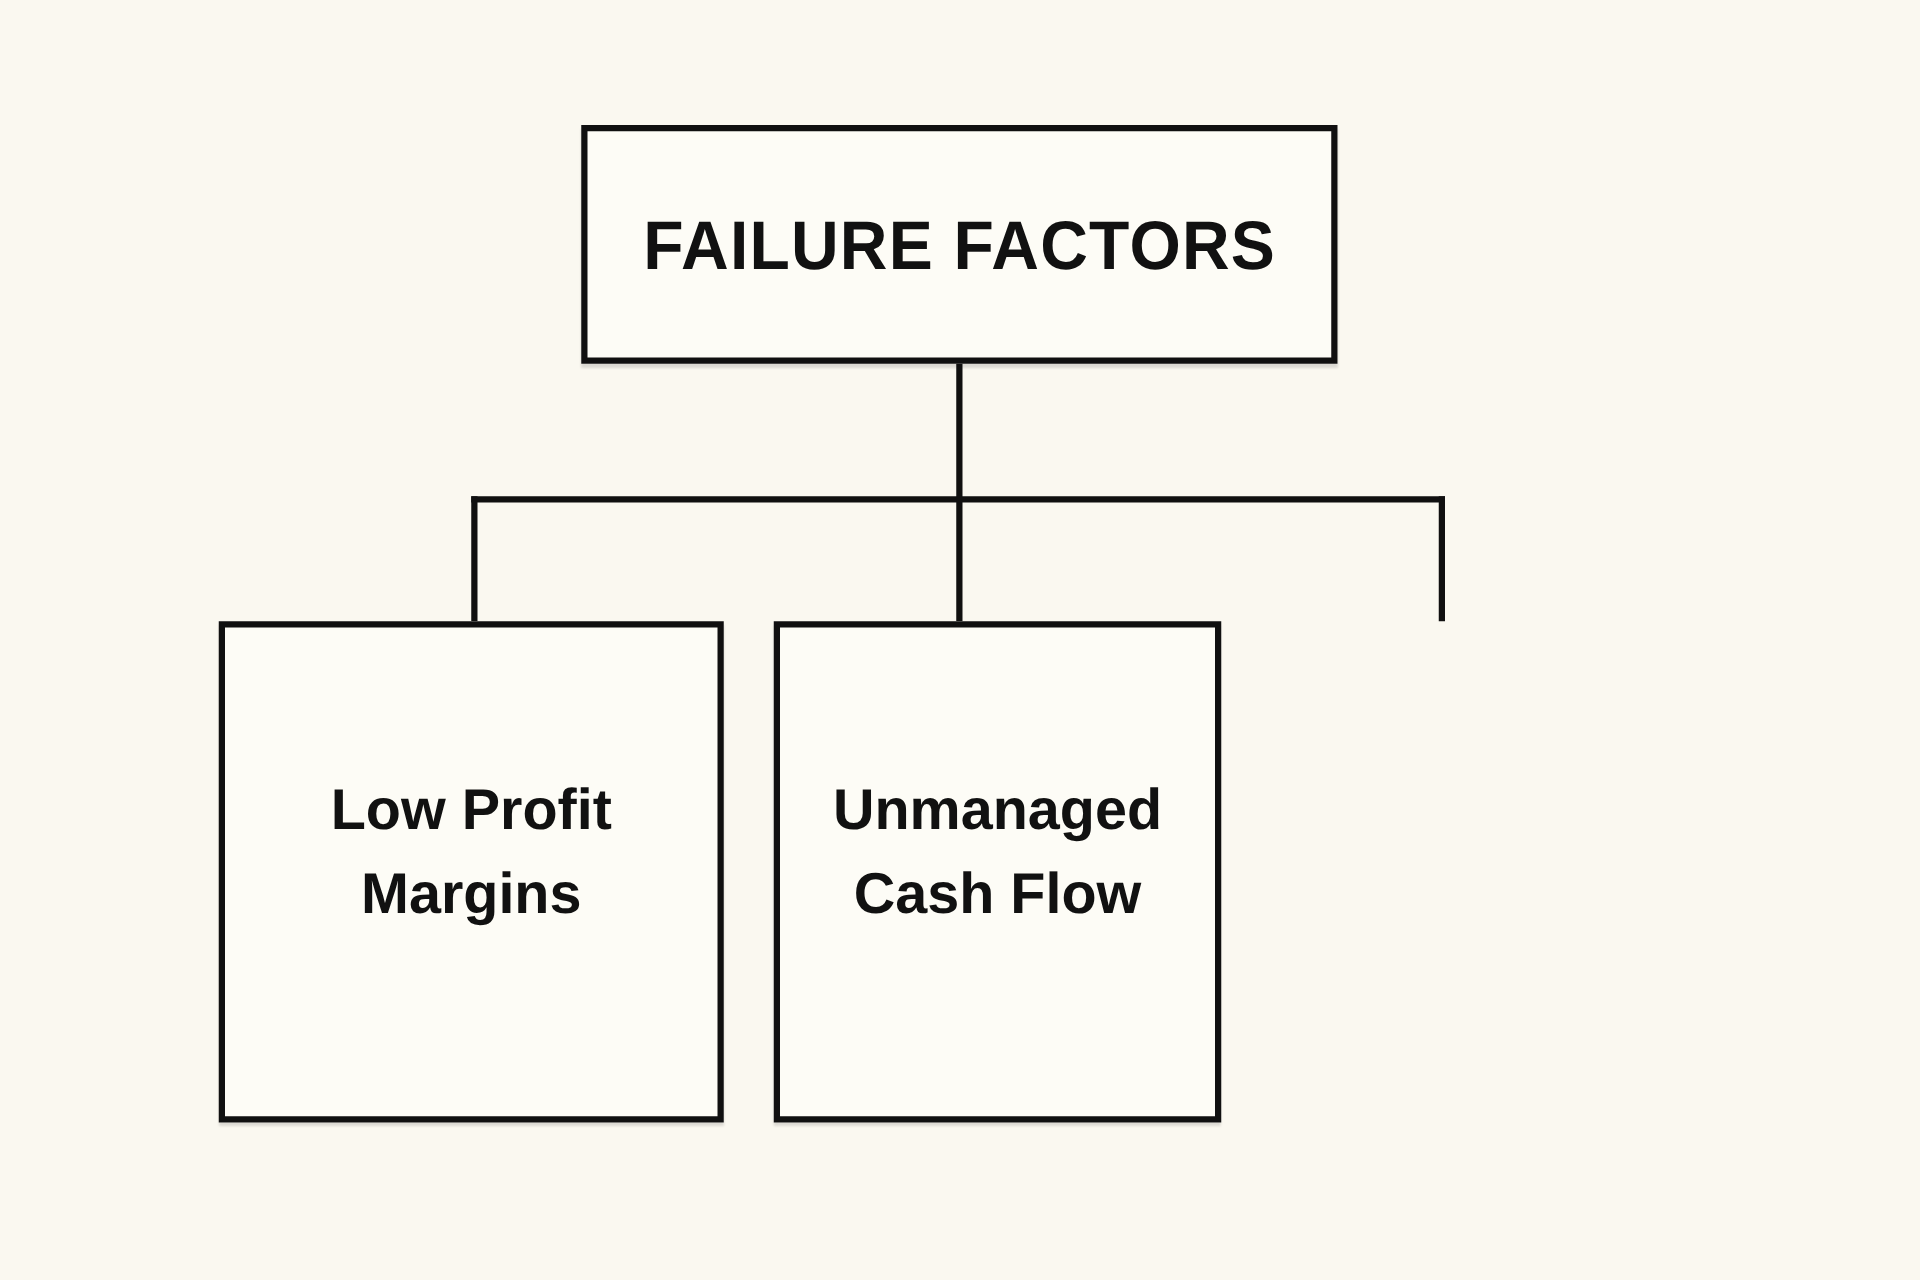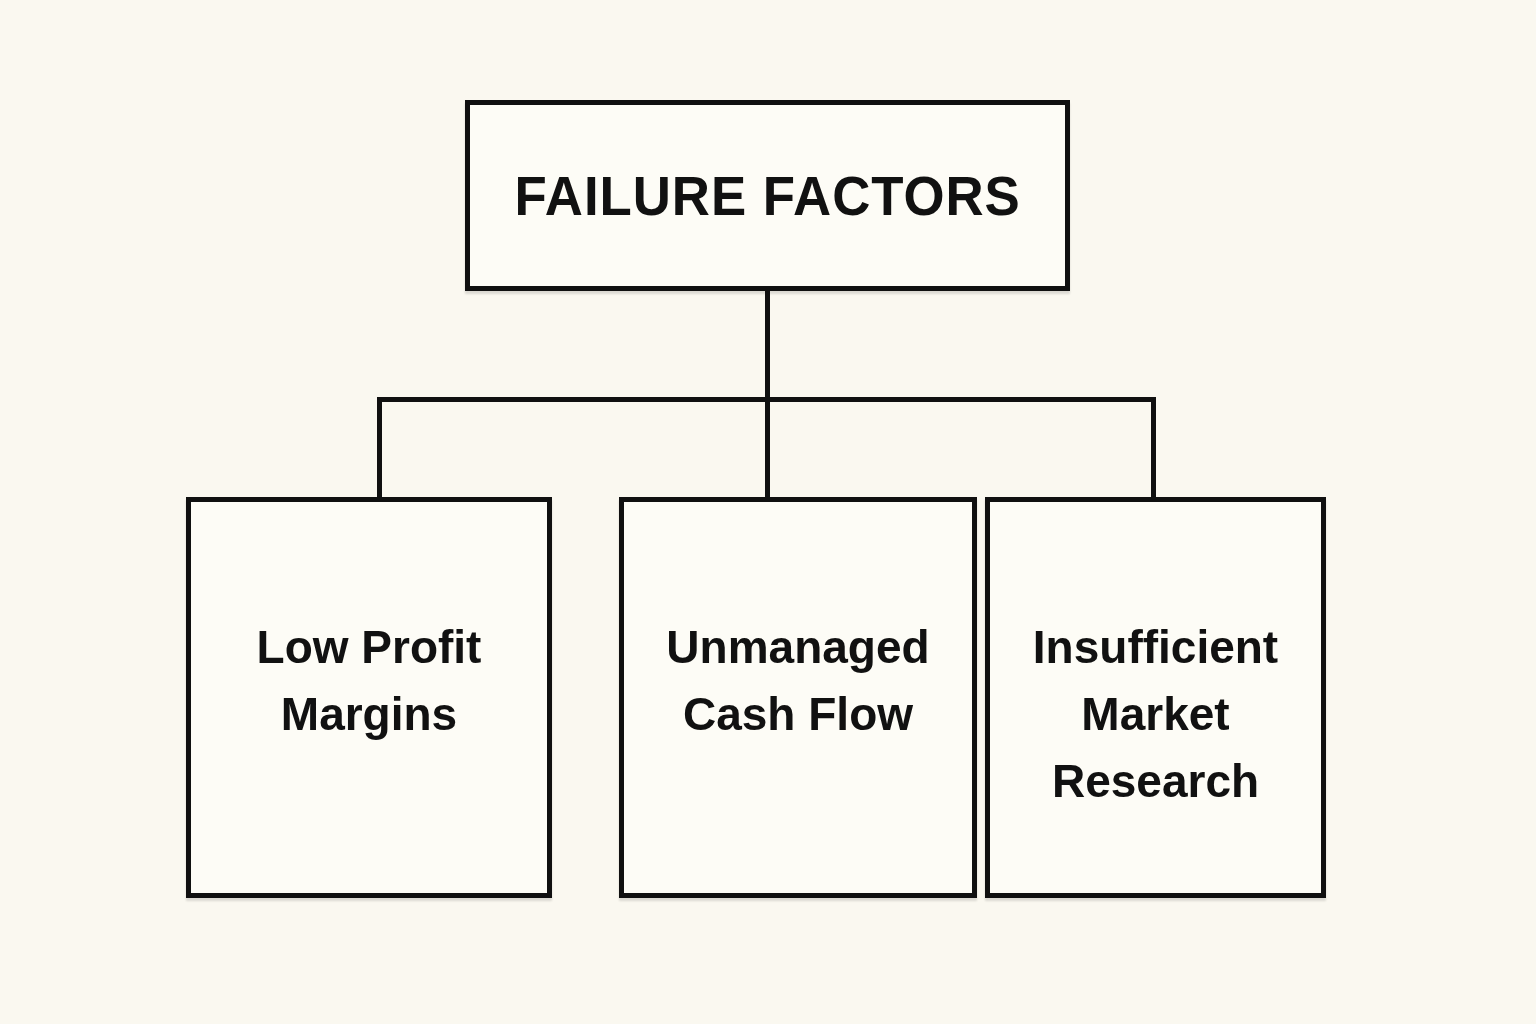--- a/index.html
+++ b/index.html
@@ -45,21 +45,21 @@
     height: 401px;
     text-align: center;
     padding-top: 112px;
   }
   .child-label {
     font-size: 46px;
     font-weight: 600;
     line-height: 67px;
     padding: 0 8px;
   }
-  .child-node.pos-0 { left: 186px;  width: 366px; }
+  .child-node.pos-0 { left: 175px;  width: 404px; }
   .child-node.pos-1 { left: 619px;  width: 358px; }
   .child-node.pos-2 { left: 985px;  width: 341px; }
   .edge {
     position: absolute;
     background: #101010;
   }
   .edge-stem      { left: 765px;  top: 291px; width: 5px;   height: 206px; }
   .edge-rail      { left: 377px;  top: 397px; width: 779px; height: 5px;  }
   .edge-drop-left { left: 377px;  top: 397px; width: 5px;   height: 100px; }
   .edge-drop-right{ left: 1151px; top: 397px; width: 5px;   height: 100px; }
@@ -79,17 +79,14 @@
   <div class="edge edge-drop-right"></div>
 
   <div class="node child-node pos-0">
     <div class="child-label">Low Profit Margins</div>
   </div>
 
   <div class="node child-node pos-1">
     <div class="child-label">Unmanaged Cash Flow</div>
   </div>
 
-  <div class="node child-node pos-2">
-    <div class="child-label">Insufficient Market Research</div>
-  </div>
 
 </div>
 
 </body></html>

